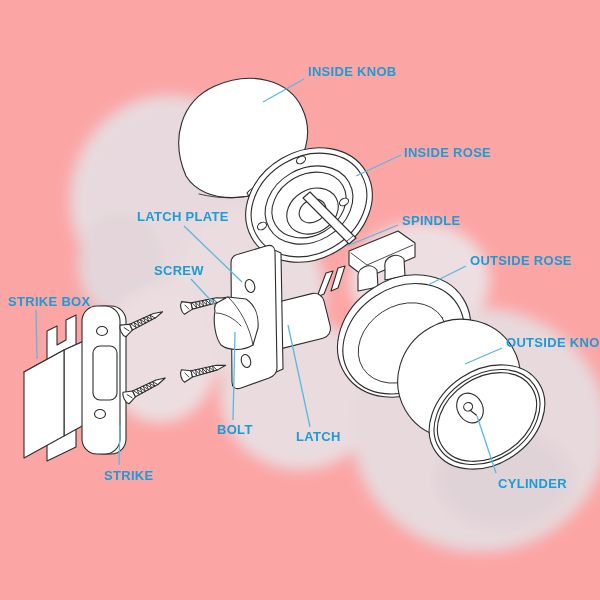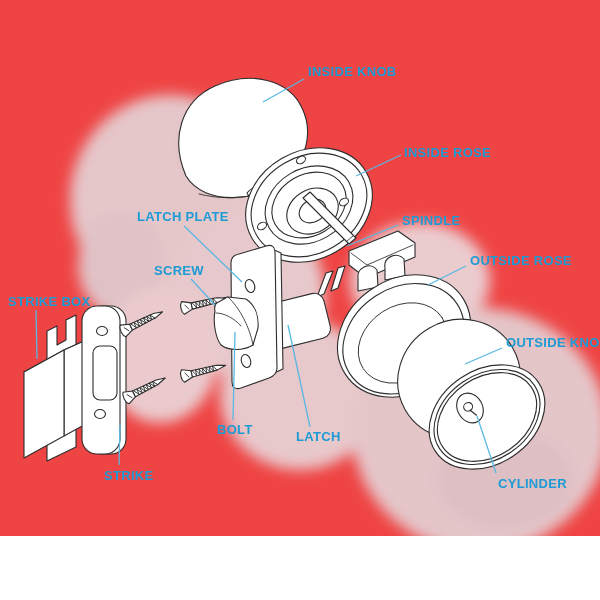--- a/index.html
+++ b/index.html
@@ -1,21 +1,21 @@
 <!DOCTYPE html>
 <html style="--accent: #1d9bd5; --leader: #5ab8e3; --line: #2d2d2d;"><head>
 <meta charset="utf-8">
 <style>
   :root{
     --accent:#1d9bd5;
     --leader:#5ab8e3;
     --line:#2d2d2d;
   }
   html,body{margin:0;padding:0;background:#ffffff;}
-  .stage{position:relative;width:600px;height:536px;background:#ef4444;overflow:hidden;
+  .stage{position:relative;width:600px;height:600px;background:#fca5a5;overflow:hidden;
          font-family:"Liberation Sans", sans-serif;}
   svg{display:block;}
   .ln{stroke:var(--line);stroke-width:1.1;fill:none;stroke-linejoin:round;stroke-linecap:round;}
   .fw{fill:#ffffff;}
   .thin{stroke-width:0.85;}
   .leader{stroke:var(--leader);stroke-width:1.3;fill:none;stroke-linecap:butt;}
   .lbl{font-family:"Liberation Sans", sans-serif;font-size:13px;font-weight:bold;
        letter-spacing:0.3px;fill:var(--accent);}
 </style>
 </head>

